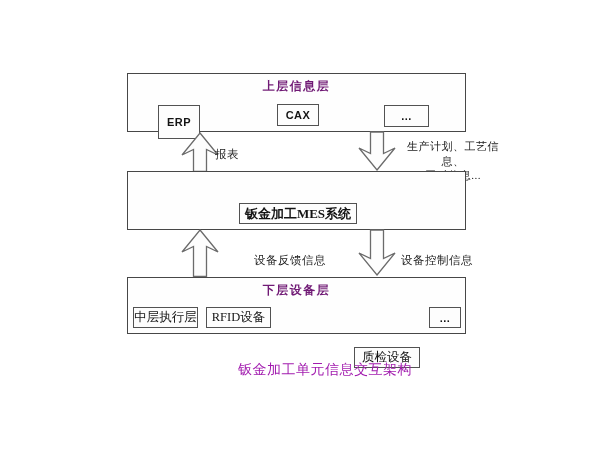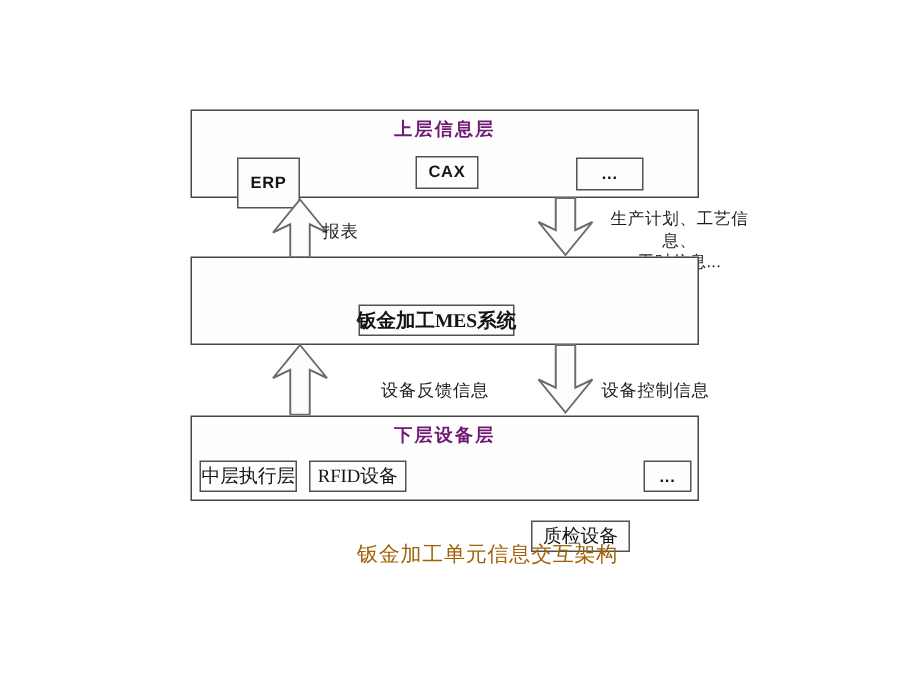--- a/index.html
+++ b/index.html
@@ -81,21 +81,21 @@
     white-space: normal;
   }
   .caption {
     position: absolute;
     left: 238px;
     top: 361px;
     margin: 0;
     font-family: "Liberation Serif", serif;
     font-size: 14px;
     letter-spacing: 0.5px;
-    color: #a16207;
+    color: #a21caf;
     white-space: nowrap;
   }
 </style>
 </head>
 <body>
 
 <div class="canvas">
 
   <section class="layer layer-top">
     <h2 class="layer-title">上层信息层</h2>
@@ -111,21 +111,21 @@
 
   <svg class="arrow" style="left:356px; top:131px;" width="42" height="40" viewBox="0 0 42 40">
     <polygon points="21,39 39,17 27.5,22.5 27.5,1 14.5,1 14.5,22.5 3,17"></polygon>
   </svg>
   <div class="flow-label flow-label-multiline" style="left:396px; top:139px;">
     <div>生产计划、工艺信息、</div>
     <div>工时信息...</div>
   </div>
 
   <section class="layer layer-mid">
-    <div class="node node-mes" style="left:111px; top:31px; width:104px; height:21px;">钣金加工MES系统</div>
+    <div class="node node-mes" style="left:111px; top:31px; width:118px; height:21px;">钣金加工MES系统</div>
   </section>
 
   <svg class="arrow" style="left:179px; top:229px;" width="42" height="48" viewBox="0 0 42 48">
     <polygon points="21,1 39,23 27.5,17.5 27.5,47.5 14.5,47.5 14.5,17.5 3,23"></polygon>
   </svg>
   <span class="flow-label" style="left:223px; top:253px;margin-left:31px;">设备反馈信息</span>
 
   <svg class="arrow" style="left:356px; top:229px;" width="42" height="47" viewBox="0 0 42 47">
     <polygon points="21,46 39,24 27.5,29.5 27.5,1 14.5,1 14.5,29.5 3,24"></polygon>
   </svg>

